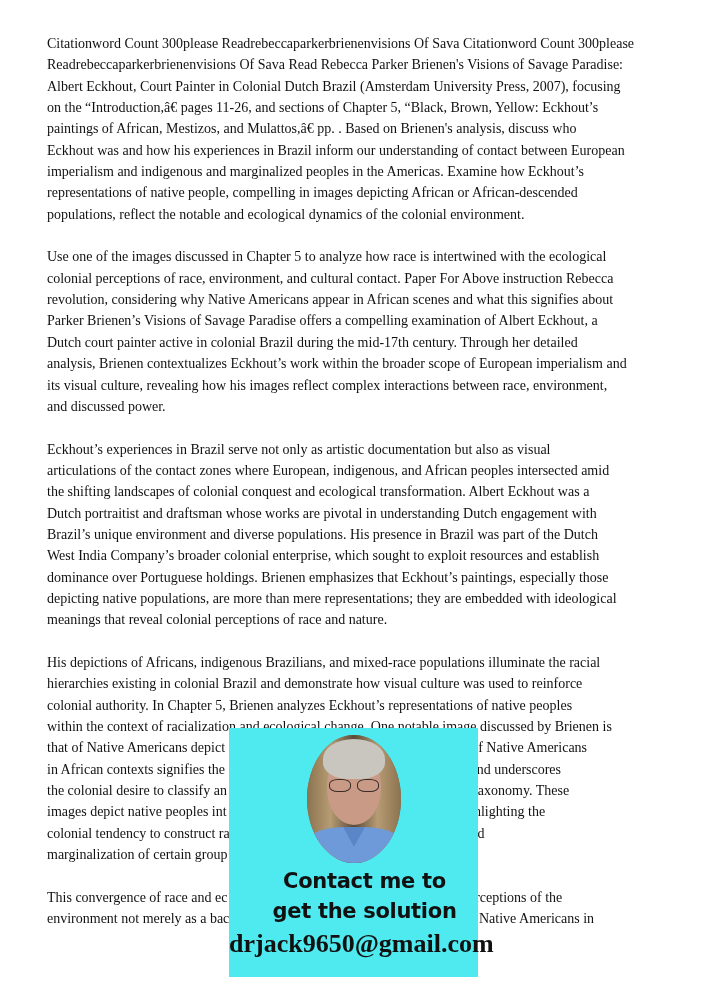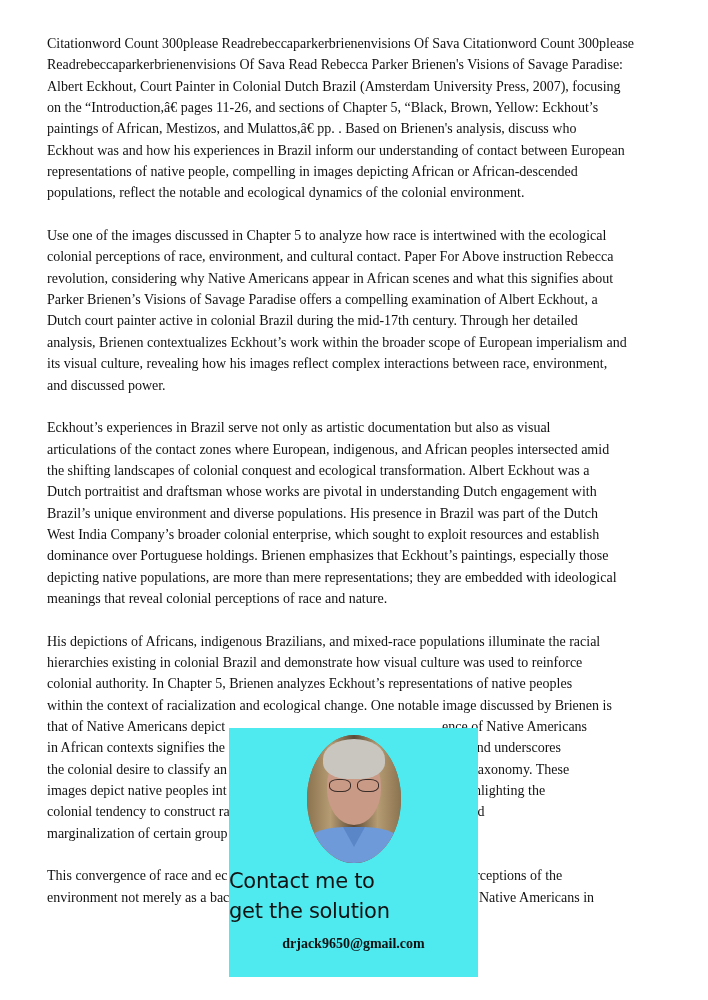--- a/index.html
+++ b/index.html
@@ -80,52 +80,53 @@
   .portrait .collar {
     position: absolute; left: 36px; top: 92px; width: 22px; height: 20px;
     background: #5a86c8;
     clip-path: polygon(0 0, 100% 0, 50% 100%);
   }
   .promo-title {
     position: absolute;
     left: 0;
     top: 138px;
     width: 271px;
-    text-align: left;
+    text-align: center;
     font-family: "DejaVu Sans", sans-serif;
-    font-weight: normal;
+    font-weight: bold;
     font-size: 21px;
     line-height: 30px;
     color: #111111;
     letter-spacing: -0.3px;
   }
   .promo-email {
     position: absolute;
     left: 0;
     top: 204px;
     width: 249px;
     text-align: center;
     font-family: "Liberation Serif", "DejaVu Serif", serif;
     font-weight: bold;
-    font-size: 14px;
+    font-size: 26px;
     line-height: 24px;
     color: #111111;
   }
 </style>
 </head>
 <body>
 
 <div class="page">
   <p>
     <span class="line">Citationword Count 300please Readrebeccaparkerbrienenvisions Of Sava Citationword Count 300please</span>
     <span class="line">Readrebeccaparkerbrienenvisions Of Sava Read Rebecca Parker Brienen's Visions of Savage Paradise:</span>
     <span class="line">Albert Eckhout, Court Painter in Colonial Dutch Brazil (Amsterdam University Press, 2007), focusing</span>
     <span class="line">on the “Introduction,â€ pages 11-26, and sections of Chapter 5, “Black, Brown, Yellow: Eckhout’s</span>
     <span class="line">paintings of African, Mestizos, and Mulattos,â€ pp. . Based on Brienen's analysis, discuss who</span>
     <span class="line">Eckhout was and how his experiences in Brazil inform our understanding of contact between European</span>
+    <span class="line">imperialism and indigenous and marginalized peoples in the Americas. Examine how Eckhout’s</span>
     <span class="line">representations of native people, compelling in images depicting African or African-descended</span>
     <span class="line">populations, reflect the notable and ecological dynamics of the colonial environment.</span>
   </p>
   <p>
     <span class="line">Use one of the images discussed in Chapter 5 to analyze how race is intertwined with the ecological</span>
     <span class="line">colonial perceptions of race, environment, and cultural contact. Paper For Above instruction Rebecca</span>
     <span class="line">revolution, considering why Native Americans appear in African scenes and what this signifies about</span>
     <span class="line">Parker Brienen’s Visions of Savage Paradise offers a compelling examination of Albert Eckhout, a</span>
     <span class="line">Dutch court painter active in colonial Brazil during the mid-17th century. Through her detailed</span>
     <span class="line">analysis, Brienen contextualizes Eckhout’s work within the broader scope of European imperialism and</span>

